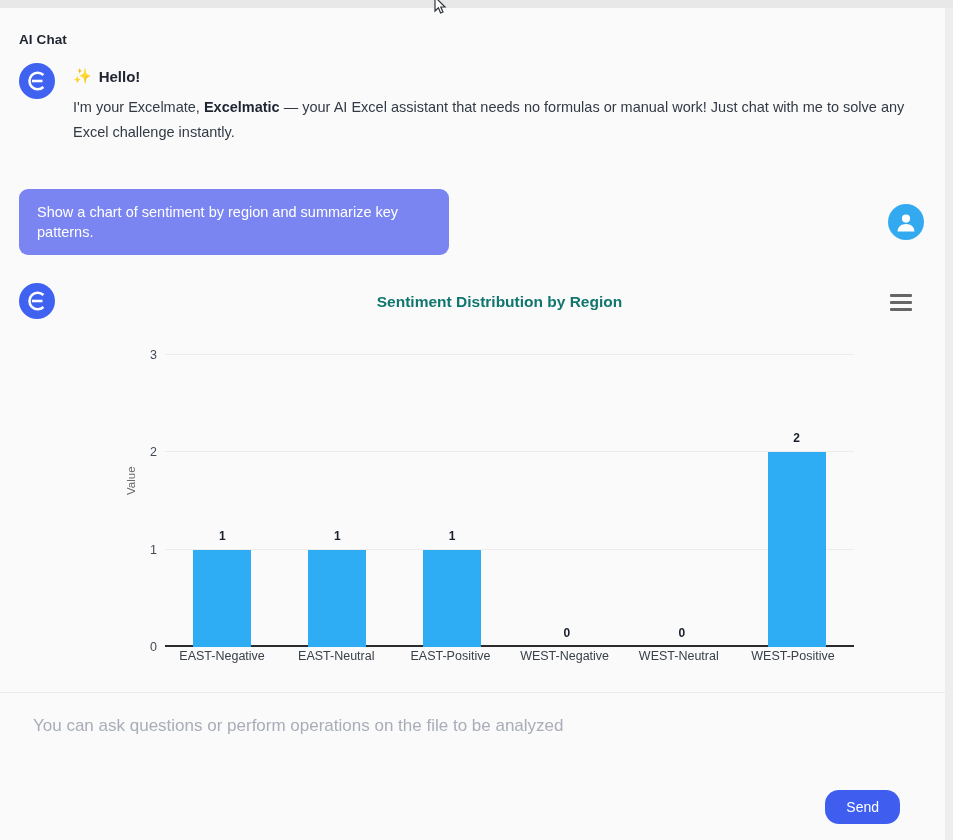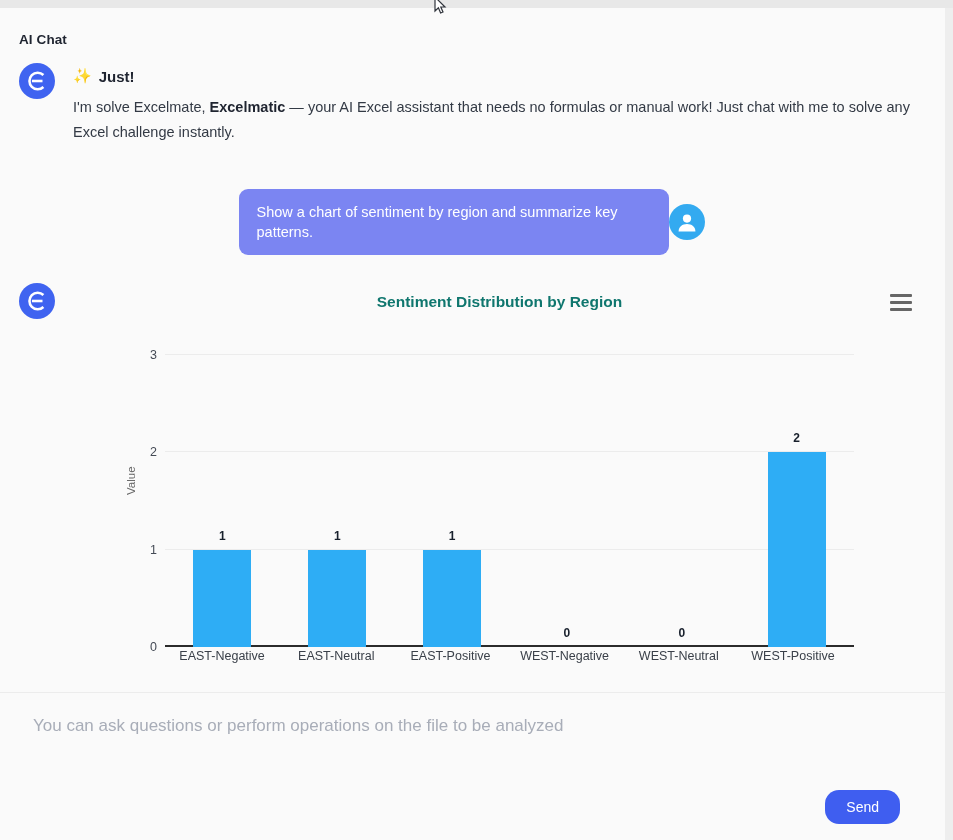--- a/index.html
+++ b/index.html
@@ -113,21 +113,21 @@
     line-height: 25px;
     color: #333a45;
     max-width: 840px;
   }
   .intro-text b { font-weight: bold; color: #1f2430; }
 
   
   .msg-user {
     display: flex;
     align-items: center;
-    justify-content: center;
+    justify-content: space-between;
     gap: 0;
     margin-top: 44px;
     padding-right: 2px;
   }
   .bubble-user {
     background: #7b85f2;
     color: #ffffff;
     font-size: 14.5px;
     line-height: 20px;
     padding: 13px 18px;
@@ -322,24 +322,24 @@
       <div class="msg-bot">
         <div class="avatar-bot">
           <svg width="22" height="22" viewBox="0 0 24 24" aria-hidden="true">
             <path d="M19 5.5 A9 9 0 1 0 19 18.5" fill="none" stroke="#ffffff" stroke-width="2.8" stroke-linecap="butt"></path>
             <rect x="6.5" y="10.6" width="11.5" height="2.8" fill="#ffffff"></rect>
           </svg>
         </div>
         <div class="bot-body">
           <div class="hello-line">
             <span class="hello-emoji">✨</span>
-            <span>Just!</span>
+            <span>Hello!</span>
           </div>
           <div class="intro-text">
-            <span>I'm solve Excelmate, </span><b>Excelmatic</b><span> — your AI Excel assistant that needs no formulas or manual work! Just chat with me to solve any Excel challenge instantly.</span>
+            <span>I'm your Excelmate, </span><b>Excelmatic</b><span> — your AI Excel assistant that needs no formulas or manual work! Just chat with me to solve any Excel challenge instantly.</span>
           </div>
         </div>
       </div>
 
       <div class="msg-user">
         <div class="bubble-user">Show a chart of sentiment by region and summarize key patterns.</div>
         <div class="avatar-user">
           <svg width="24" height="24" viewBox="0 0 24 24" aria-hidden="true">
             <circle cx="12" cy="8.6" r="4.1" fill="#ffffff"></circle>
             <path d="M3.6 21.5c0-4.7 3.8-7.4 8.4-7.4s8.4 2.7 8.4 7.4z" fill="#ffffff"></path>

